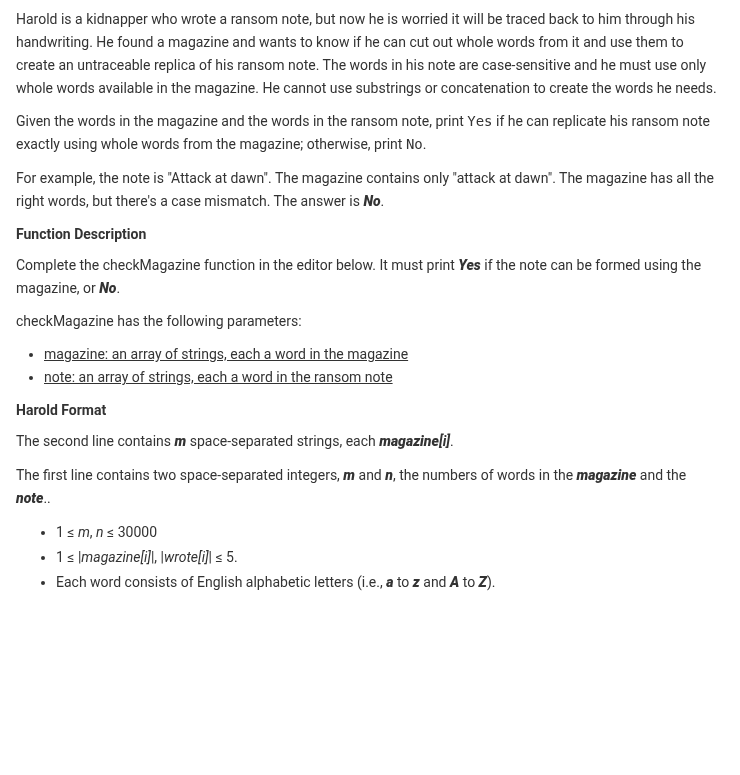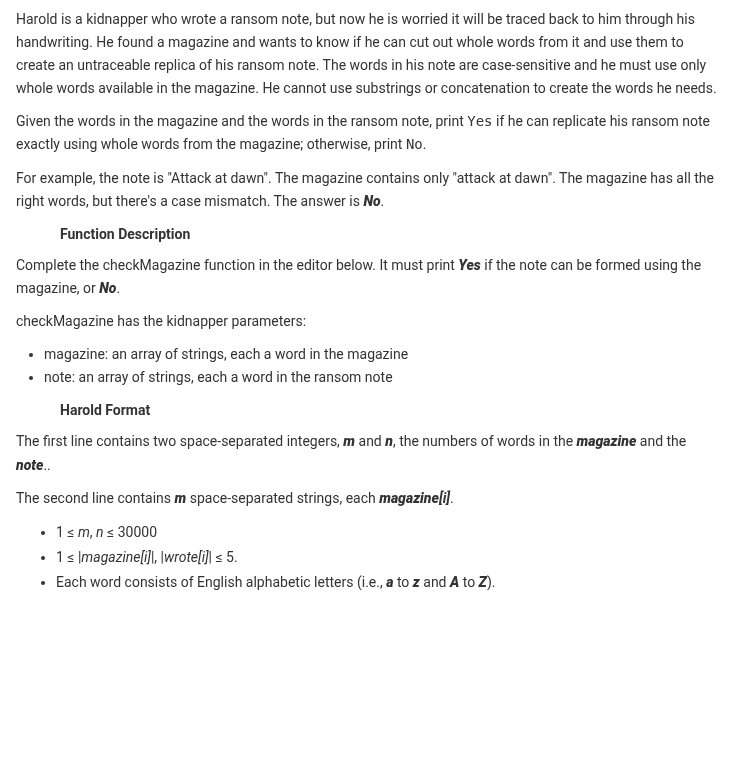--- a/index.html
+++ b/index.html
@@ -25,32 +25,32 @@
       margin-bottom: 10px;
       font-size: 14px;
       line-height: 1.65;
     }
 
     .section-heading {
       font-weight: bold;
       font-size: 14px;
       margin-bottom: 8px;
       margin-top: 6px;
-      margin-left: 44px;
     }
 
     ul.params-list {
       list-style: disc;
       margin-left: 28px;
       margin-bottom: 10px;
     }
 
     ul.params-list li {
       font-size: 14px;
       line-height: 1.65;
+      text-decoration: underline;
     }
 
     ul.constraints-list {
       list-style: disc;
       margin-left: 40px;
       margin-bottom: 4px;
     }
 
     ul.constraints-list li {
       font-size: 14px;
@@ -81,36 +81,36 @@
 
   <p class="section-heading">
     <span>Function Description</span>
   </p>
 
   <p>
     Complete the checkMagazine function in the editor below. It must print <span class="bold-italic"><em><strong>Yes</strong></em></span> if the note can be formed using the magazine, or <span class="bold-italic"><em><strong>No</strong></em></span>.
   </p>
 
   <p>
-    checkMagazine has the kidnapper parameters:
+    checkMagazine has the following parameters:
   </p>
 
   <ul class="params-list">
     <li>magazine: an array of strings, each a word in the magazine</li>
     <li>note: an array of strings, each a word in the ransom note</li>
   </ul>
 
   <p class="section-heading">Harold Format</p>
 
   <p>
-    The first line contains two space-separated integers, <span class="bold-italic"><em><strong>m</strong></em></span> and <span class="bold-italic"><em><strong>n</strong></em></span>, the numbers of words in the <span class="bold-italic"><em><strong>magazine</strong></em></span> and the <span class="bold-italic"><em><strong>note</strong></em></span>..
+    The second line contains <span class="bold-italic"><em><strong>m</strong></em></span> space-separated strings, each <span class="bold-italic"><em><strong>magazine</strong></em></span><em><strong>[i]</strong></em>.
   </p>
 
   <p>
-    The second line contains <span class="bold-italic"><em><strong>m</strong></em></span> space-separated strings, each <span class="bold-italic"><em><strong>magazine</strong></em></span><em><strong>[i]</strong></em>.
+    The first line contains two space-separated integers, <span class="bold-italic"><em><strong>m</strong></em></span> and <span class="bold-italic"><em><strong>n</strong></em></span>, the numbers of words in the <span class="bold-italic"><em><strong>magazine</strong></em></span> and the <span class="bold-italic"><em><strong>note</strong></em></span>..
   </p>
 
 
 
   <ul class="constraints-list">
     <li>
       1 ≤ <em>m</em>, <em>n</em> ≤ 30000
     </li>
     <li>
       1 ≤ |<em>magazine[i]</em>|, |<em>wrote[i]</em>| ≤ 5.

